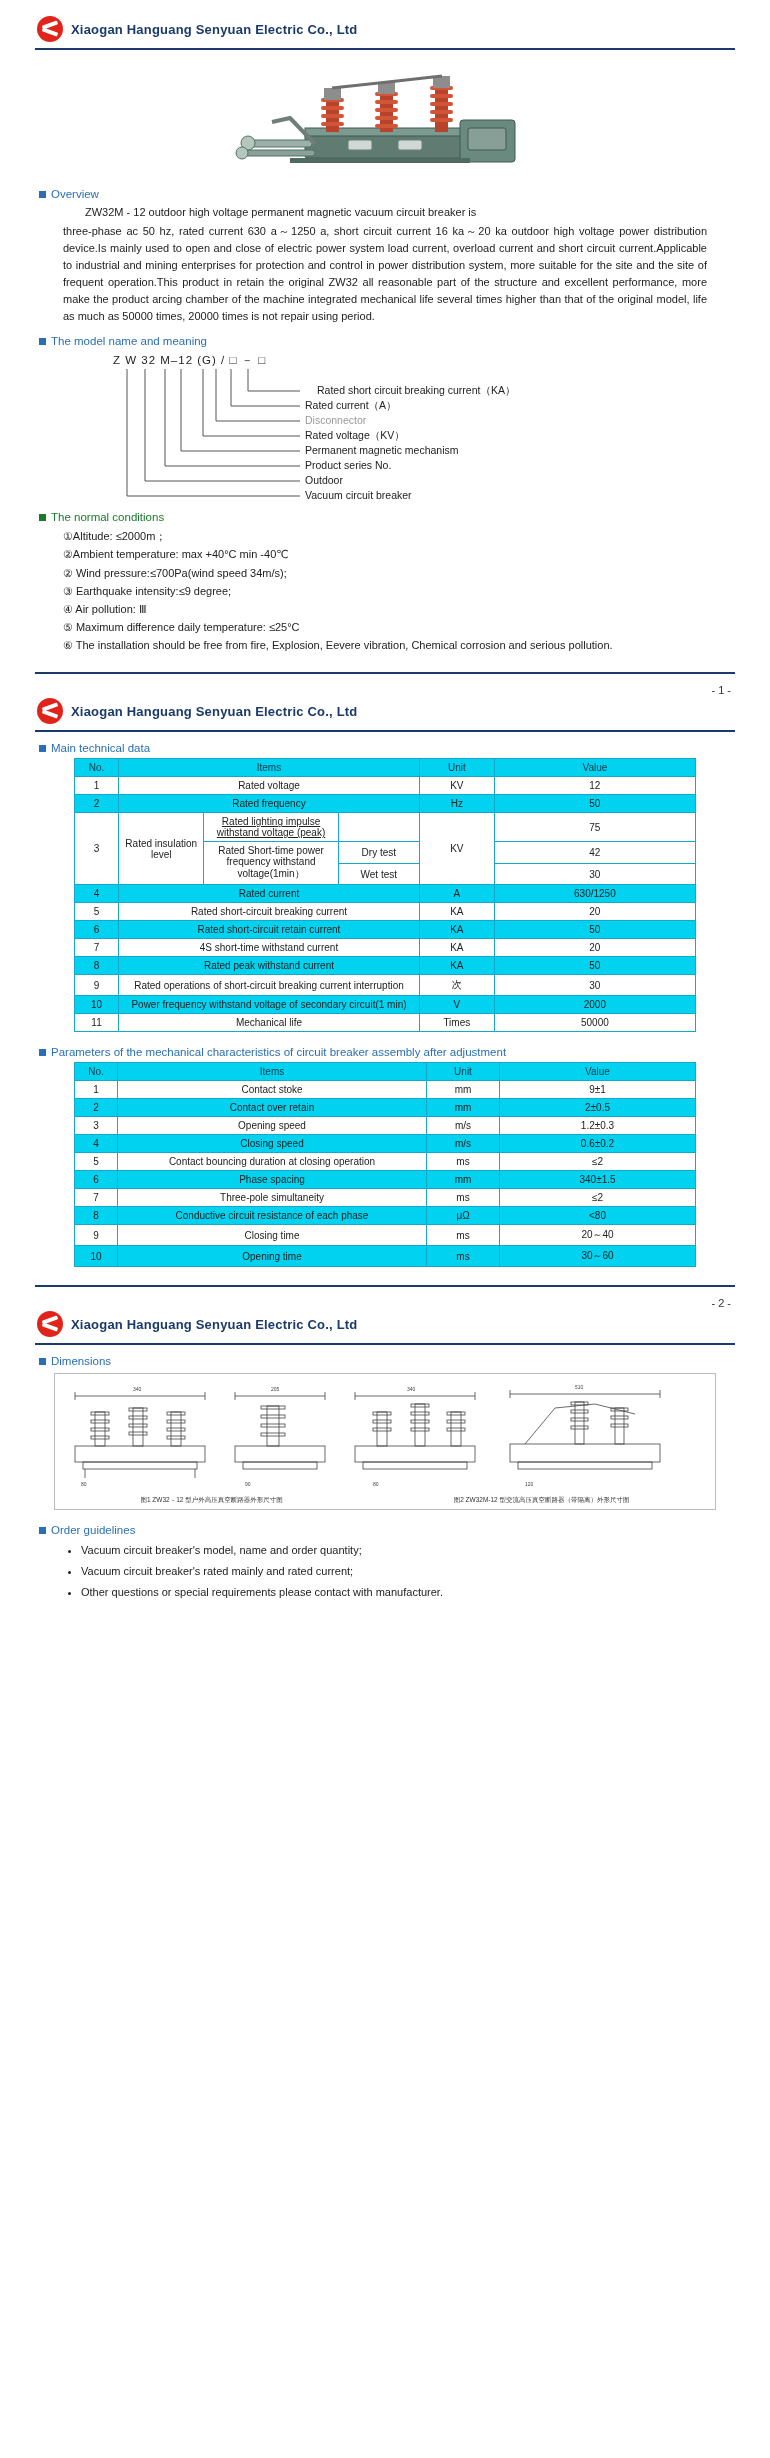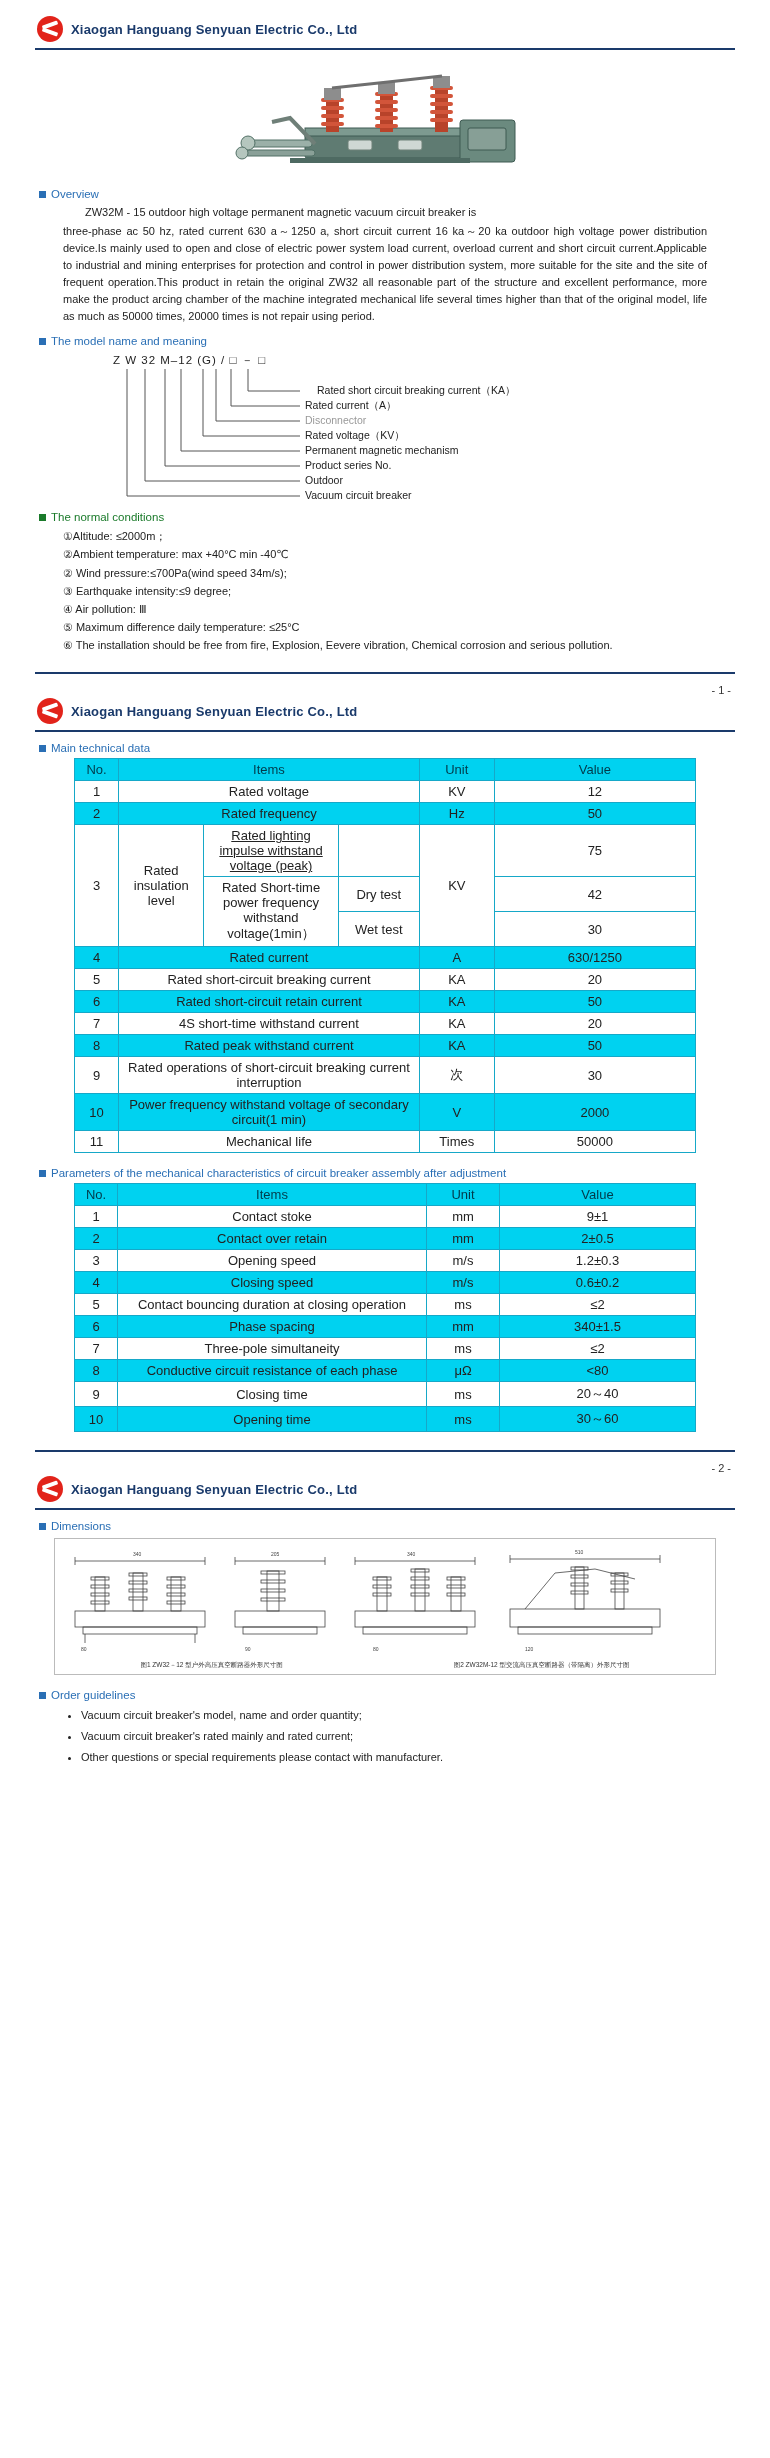--- a/index.html
+++ b/index.html
@@ -28,21 +28,21 @@
   
   .model{position:relative;height:190px;margin:4px 0 0 0;}
   .model .code{position:absolute;left:78px;top:2px;font-size:11.5px;letter-spacing:1px;color:#222;}
   .model svg{position:absolute;left:0;top:0;}
   .model .lbl{position:absolute;font-size:10.5px;color:#222;white-space:nowrap;}
   .model .lbl.gray{color:#999;}
   
   ol.cond{list-style:none;margin:2px 0 0 0;padding:0 28px 0 28px;}
   ol.cond li{line-height:1.65;font-size:11px;color:#222;}
   
-  table.t{border-collapse:collapse;width:622px;margin:2px auto 0 auto;font-size:13px;}
+  table.t{border-collapse:collapse;width:622px;margin:2px auto 0 auto;font-size:10px;}
   table.t th,table.t td{border:1px solid #16a8c8;padding:3px 5px;color:#222;}
   table.t th{background:#00d2f0;color:#003a4a;font-weight:normal;text-align:center;}
   table.t td{background:#ffffff;text-align:center;}
   table.t tr.alt td{background:#00d2f0;}
   td.left{text-align:left;}
   
   .dims{width:660px;margin:6px auto 0 auto;border:1px solid #bbb;background:#fff;}
   .dims svg{display:block;}
   
   ul.order{margin:4px 0 0 0;padding-left:46px;}
@@ -107,21 +107,21 @@
         <rect x="128" y="82" width="24" height="10" rx="2" fill="#cfd8d4" stroke="#6f8178"></rect>
         <rect x="178" y="82" width="24" height="10" rx="2" fill="#cfd8d4" stroke="#6f8178"></rect>
         <rect x="70" y="100" width="180" height="5" fill="#4e6a62"></rect>
       </svg>
     </div>
 
     <div class="sec">
       <span class="sq"></span>
       <span>Overview</span>
     </div>
-    <p class="body indent">ZW32M - 15 outdoor high voltage permanent magnetic vacuum circuit breaker is</p>
+    <p class="body indent">ZW32M - 12 outdoor high voltage permanent magnetic vacuum circuit breaker is</p>
     <p class="body">three-phase ac 50 hz, rated current 630 a～1250 a, short circuit current 16 ka～20 ka outdoor high voltage power distribution device.Is mainly used to open and close of electric power system load current, overload current and short circuit current.Applicable to industrial and mining enterprises for protection and control in power distribution system, more suitable for the site and the site of frequent operation.This product in retain the original ZW32 all reasonable part of the structure and excellent performance, more make the product arcing chamber of the machine integrated mechanical life several times higher than that of the original model, life as much as 50000 times, 20000 times is not repair using period.</p>
 
     <div class="sec">
       <span class="sq"></span>
       <span>The model name and meaning</span>
     </div>
 
     <div class="model">
       <div class="code">Z W 32   M–12  (G) / □ － □</div>
       <svg width="700" height="190">

